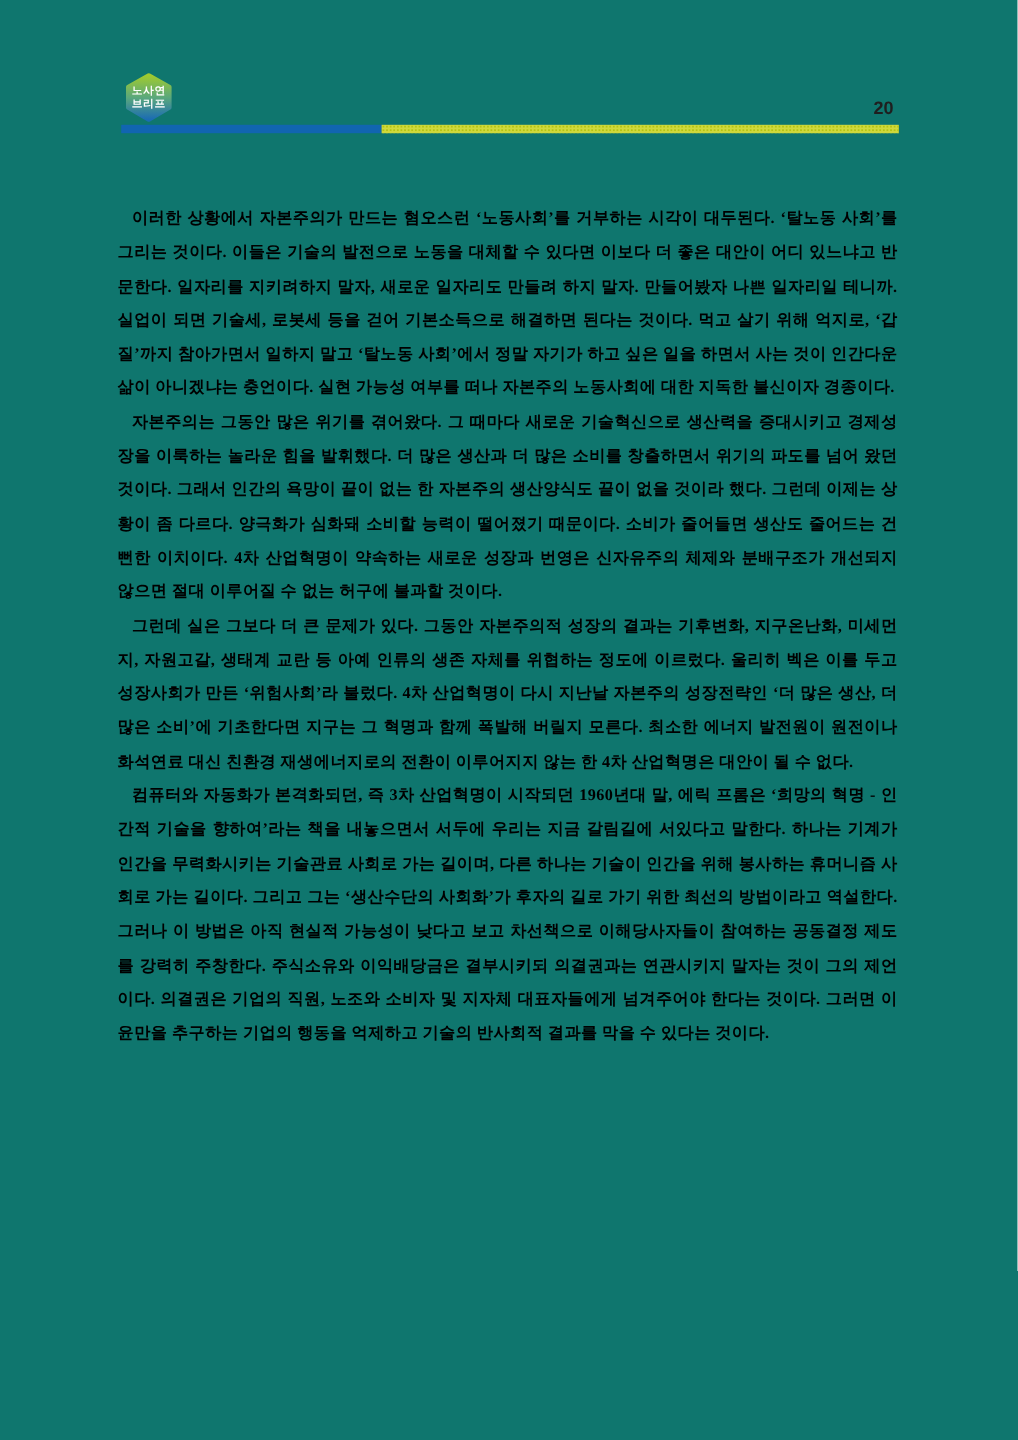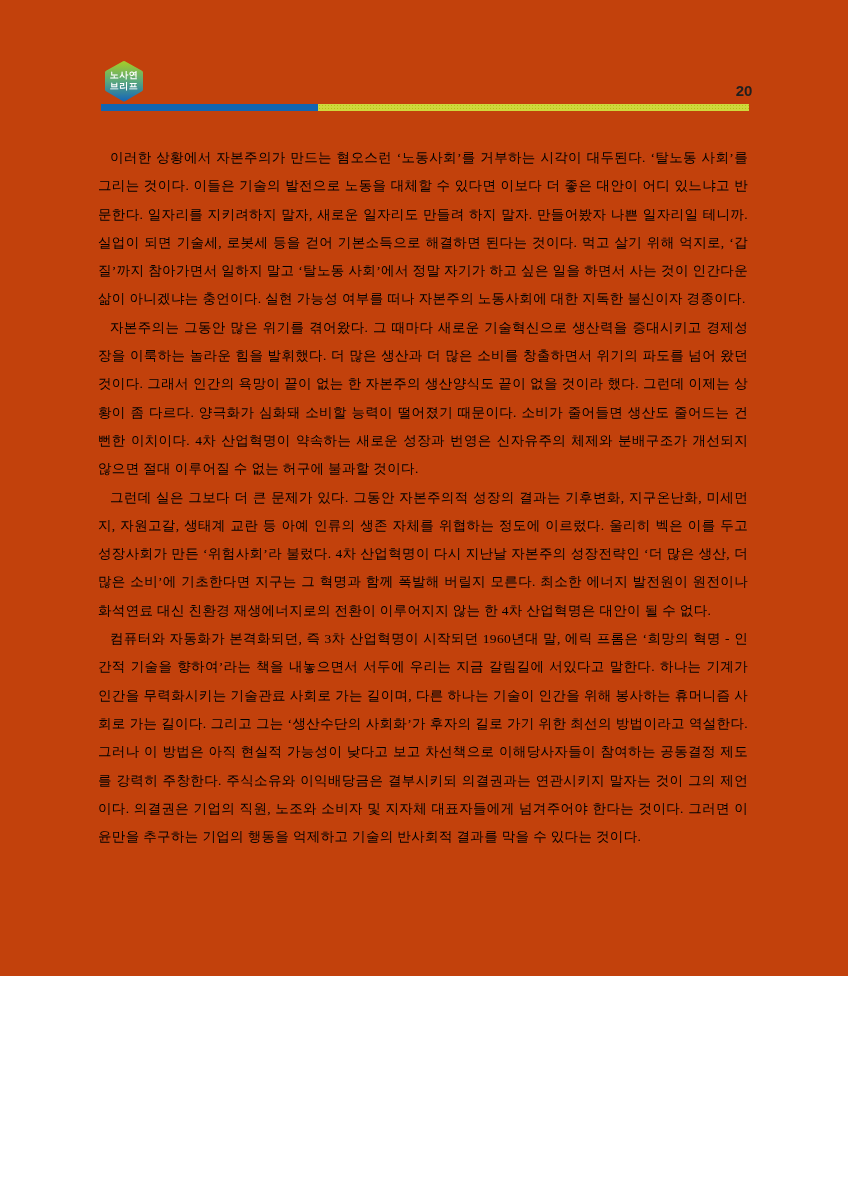--- a/index.html
+++ b/index.html
@@ -3,22 +3,22 @@
 <meta charset="utf-8">
 <style>
   html, body {
     margin: 0;
     padding: 0;
     background: #ffffff;
   }
   .page {
     position: relative;
     width: 848px;
-    height: 976px;
-    background: #c2410c;
+    height: 1200px;
+    background: #0f766e;
     overflow: hidden;
     font-family: "Liberation Serif", "DejaVu Serif", serif;
   }
 
   
   .logo {
     position: absolute;
     left: 103px;
     top: 60px;
     width: 42px;
@@ -57,39 +57,40 @@
     height: 100%;
     background-color: #cfd93c;
     background-image: radial-gradient(#b4c313 28%, rgba(0,0,0,0) 30%);
     background-size: 3px 3px;
   }
   .page-number {
     position: absolute;
     top: 82px;
     left: 728px;
     width: 32px;
-    text-align: center;
+    text-align: left;
     font-family: "Liberation Sans", "DejaVu Sans", sans-serif;
     font-weight: bold;
     font-size: 15px;
     color: #1f1f1f;
   }
 
   
   .content {
     position: absolute;
     left: 98px;
-    top: 144px;
+    top: 168px;
     width: 650px;
     color: #000000;
     font-size: 13.5px;
     line-height: 28.3px;
     letter-spacing: 0.35px;
     text-align: justify;
     word-break: break-all;
+    font-weight: bold;
   }
   .content p {
     margin: 0;
     padding: 0;
     text-indent: 12px;
   }
 </style>
 </head>
 <body>
 

